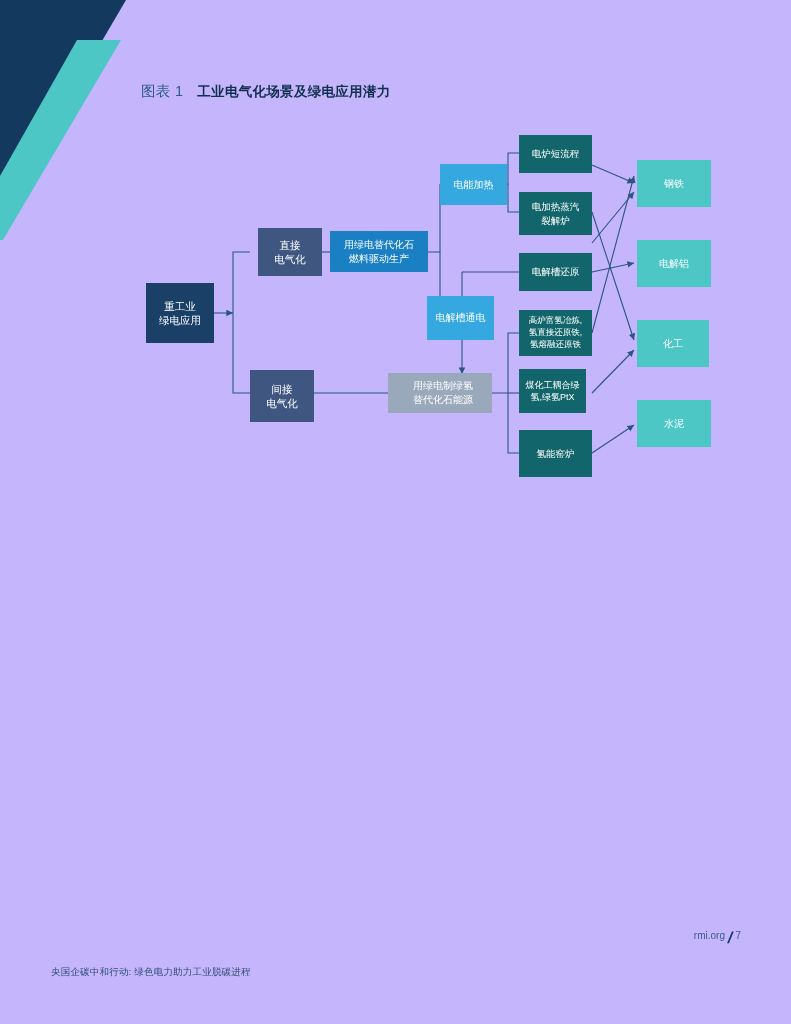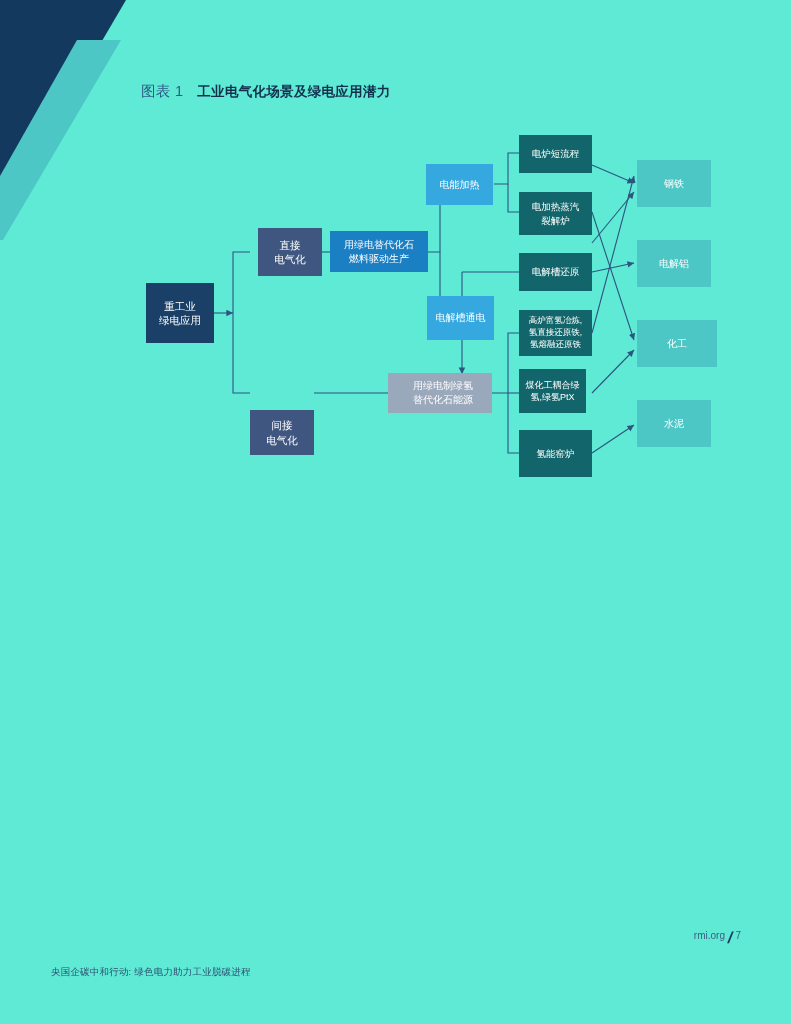--- a/index.html
+++ b/index.html
@@ -8,21 +8,21 @@
     background: #ffffff;
   }
   body {
     font-family: "Liberation Sans", "DejaVu Sans", sans-serif;
   }
   #page {
     position: relative;
     width: 791px;
     height: 1024px;
     overflow: hidden;
-    background: #5eead4;
+    background: #c4b5fd;
   }
   
   .corner-svg {
     position: absolute;
     top: 0;
     left: 0;
     width: 200px;
     height: 240px;
     pointer-events: none;
   }
@@ -173,45 +173,45 @@
         <line x1="592" y1="393" x2="634" y2="350" marker-end="url(#arrow)"></line>
         <line x1="592" y1="453" x2="634" y2="425" marker-end="url(#arrow)"></line>
       </g>
     </svg>
 
     <div class="node n-navy" style="left:146px; top:283px; width:68px; height:60px;">重工业
 绿电应用</div>
 
     <div class="node n-slate" style="left:258px; top:228px; width:64px; height:48px;">直接
 电气化</div>
-    <div class="node n-slate" style="left:250px; top:370px; width:64px; height:45px;margin-top:40px;">间接
+    <div class="node n-slate" style="left:250px; top:370px; width:64px; height:52px;">间接
 电气化</div>
 
     <div class="node n-blue" style="left:330px; top:231px; width:98px; height:41px;">用绿电替代化石
 燃料驱动生产</div>
     <div class="node n-grey" style="left:388px; top:373px; width:104px; height:40px;">用绿电制绿氢
 替代化石能源</div>
 
-    <div class="node n-sky" style="left:426px; top:164px; width:67px; height:41px;">电能加热</div>
+    <div class="node n-sky" style="left:440px; top:164px; width:67px; height:41px;">电能加热</div>
     <div class="node n-sky" style="left:427px; top:296px; width:67px; height:44px;">电解槽通电</div>
 
     <div class="node n-teal" style="left:519px; top:135px; width:73px; height:38px;">电炉短流程</div>
     <div class="node n-teal" style="left:519px; top:192px; width:73px; height:43px;">电加热蒸汽
 裂解炉</div>
     <div class="node n-teal" style="left:519px; top:253px; width:73px; height:38px;">电解槽还原</div>
     <div class="node n-teal" style="left:519px; top:310px; width:73px; height:46px; font-size:8.5px;">高炉富氢冶炼,
 氢直接还原铁,
 氢熔融还原铁</div>
     <div class="node n-teal" style="left:519px; top:369px; width:67px; height:44px; font-size:9px;">煤化工耦合绿
 氢,绿氢PtX</div>
     <div class="node n-teal" style="left:519px; top:430px; width:73px; height:47px;">氢能窑炉</div>
 
     <div class="node n-mint" style="left:637px; top:160px; width:74px; height:47px;">钢铁</div>
     <div class="node n-mint" style="left:637px; top:240px; width:74px; height:47px;">电解铝</div>
-    <div class="node n-mint" style="left:637px; top:320px; width:80px; height:47px;">化工</div>
+    <div class="node n-mint" style="left:637px; top:320px; width:72px; height:47px;">化工</div>
     <div class="node n-mint" style="left:637px; top:400px; width:74px; height:47px;">水泥</div>
 
   </div>
 
   <div class="footer-left">央国企碳中和行动: 绿色电力助力工业脱碳进程</div>
   <div class="footer-right">
     <span class="rmi">rmi.org</span>
     <span class="slash">/</span>
     <span class="pageno">7</span>
   </div>

